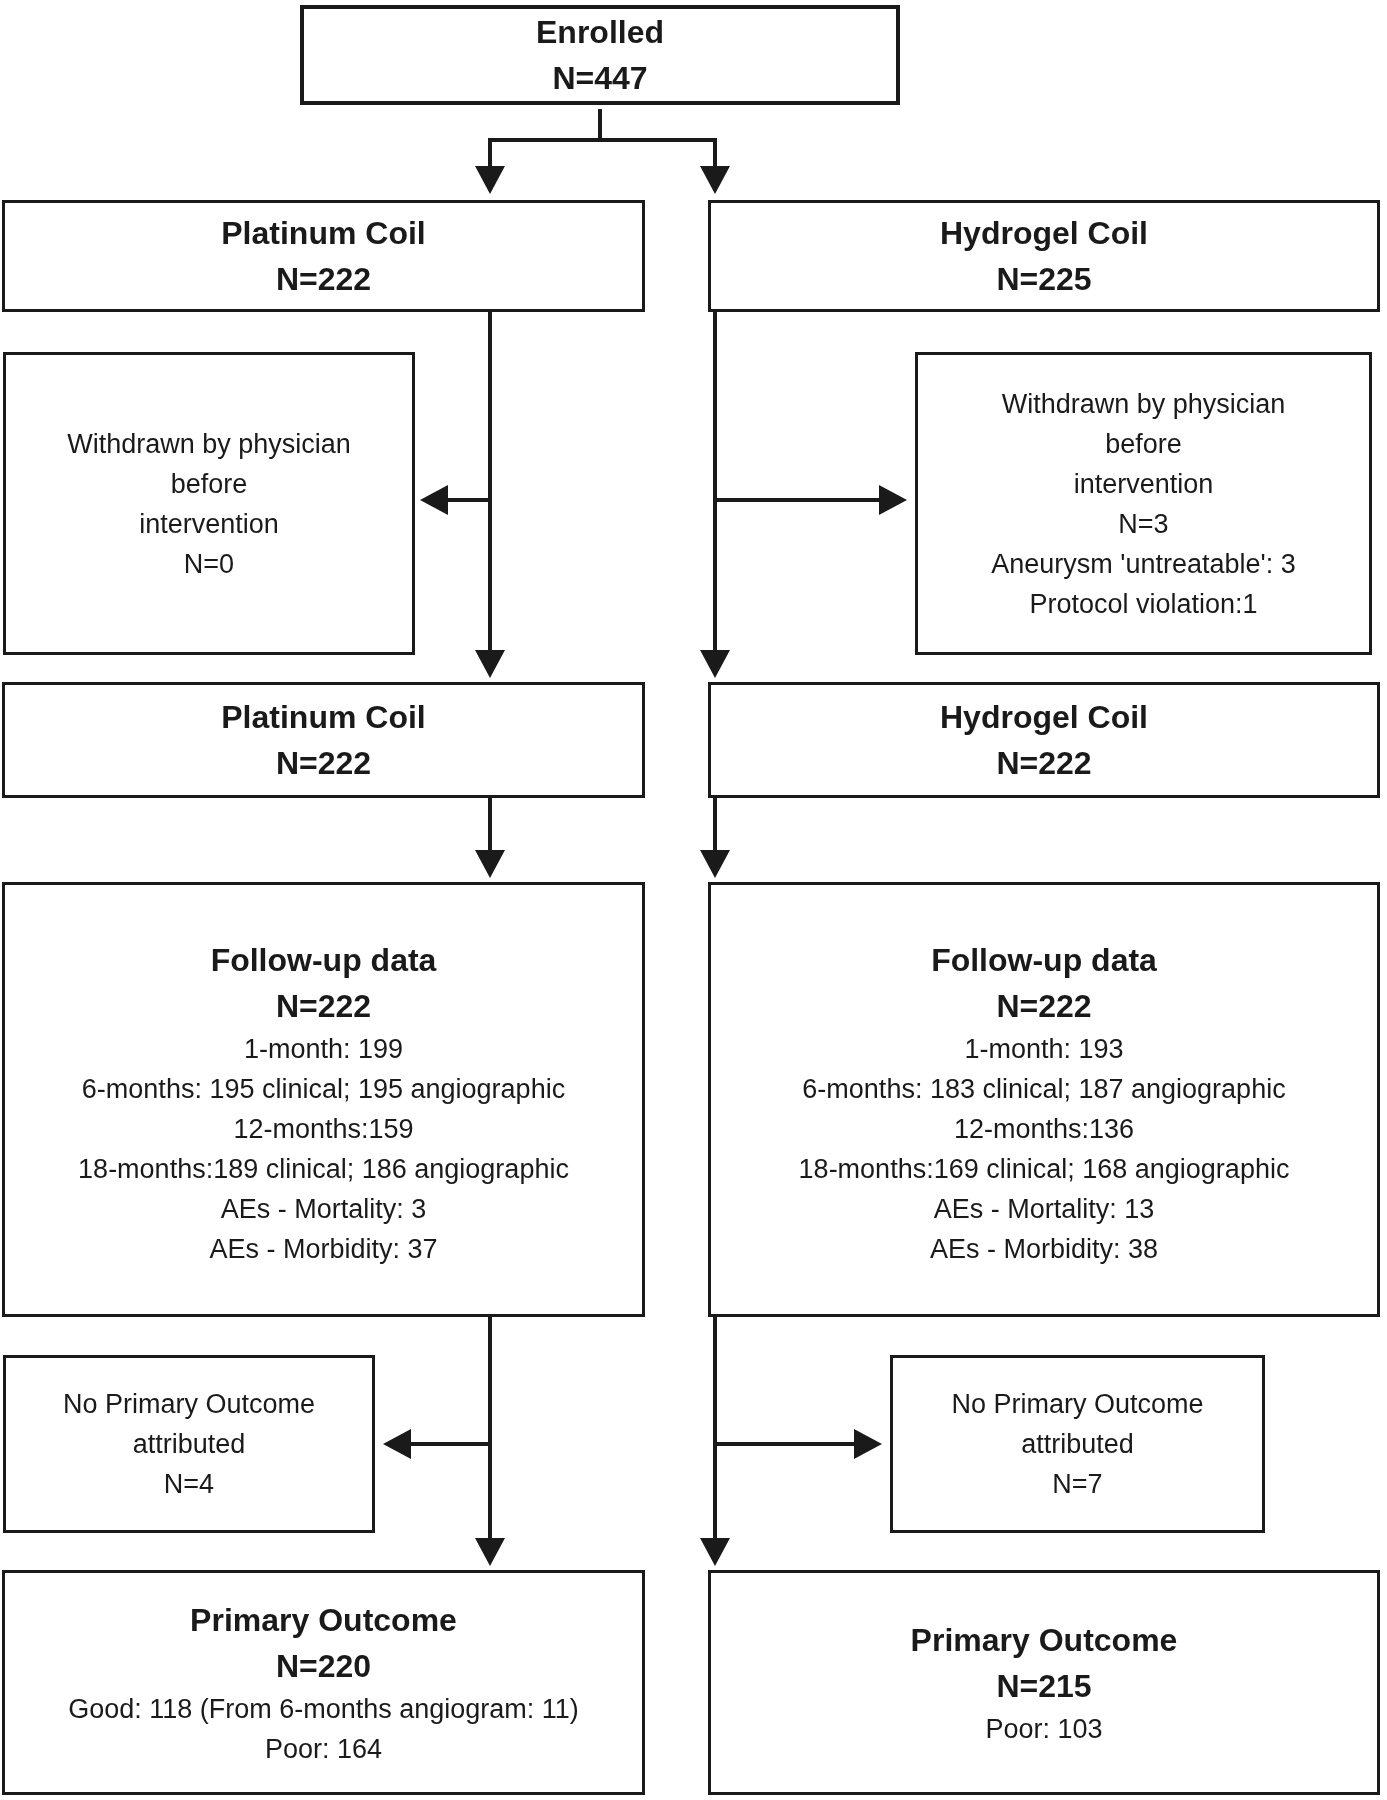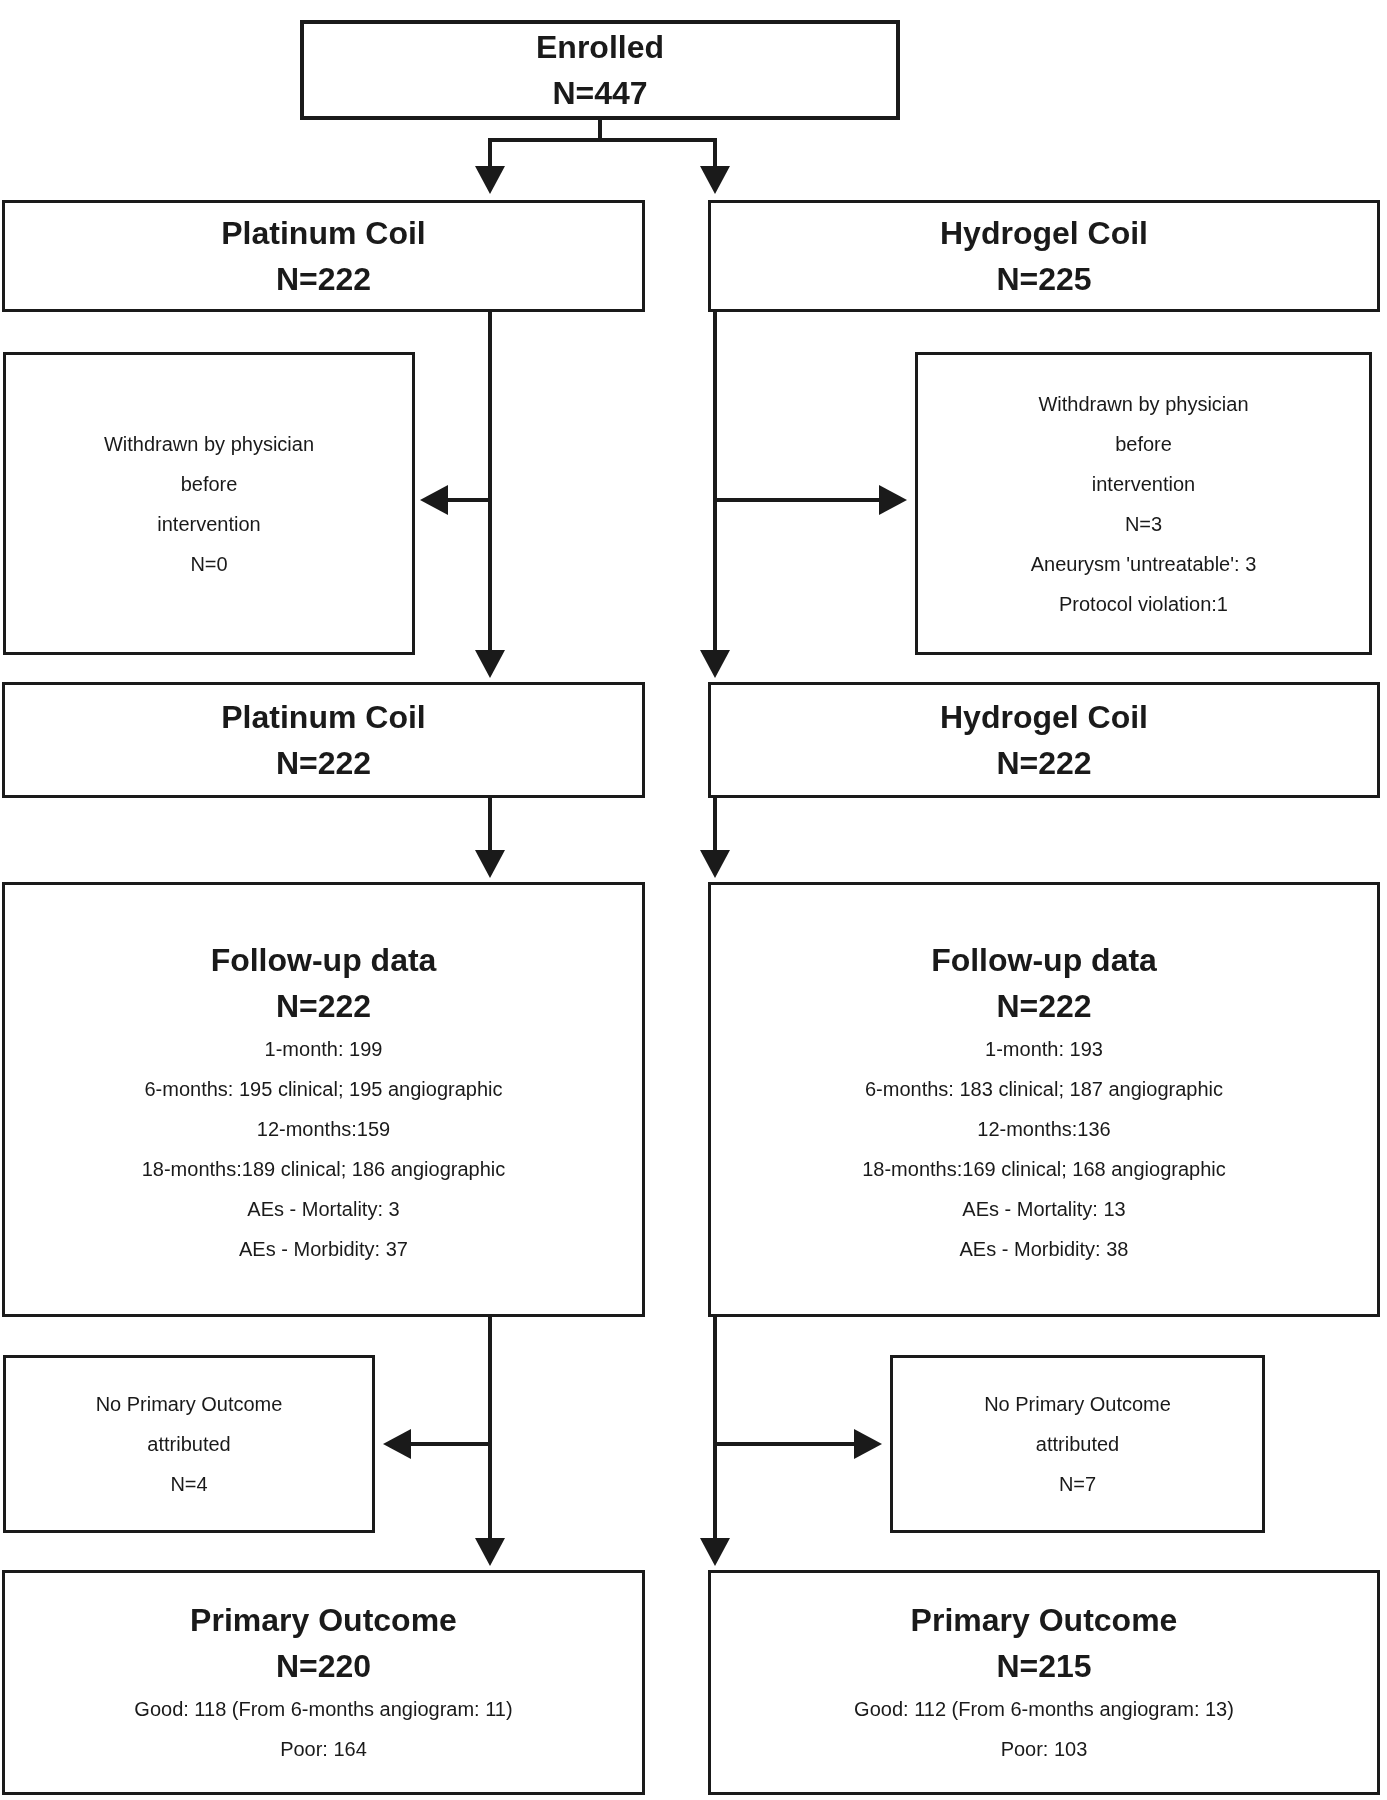--- a/index.html
+++ b/index.html
@@ -14,24 +14,24 @@
   .arrows{position:absolute;left:0;top:0;width:1387px;height:1800px;pointer-events:none;}
   .box{
     position:absolute;
     box-sizing:border-box;
     border:3px solid #1a1a1a;
     background:#ffffff;
     display:flex;flex-direction:column;
     align-items:center;justify-content:center;
     text-align:center;
   }
-  .ln{font-size:20px;line-height:40px;white-space:nowrap;}
+  .ln{font-size:27px;line-height:40px;white-space:nowrap;}
   .ln.hd{font-size:32px;line-height:46px;font-weight:700;}
   
-  .b-enrolled   {left:300px;top:5px;   width:600px;height:100px;border-width:4px;margin-top:15px;}
+  .b-enrolled   {left:300px;top:5px;   width:600px;height:100px;border-width:4px;}
   .b-platinum1  {left:2px;  top:200px; width:643px;height:112px;}
   .b-hydrogel1  {left:708px;top:200px; width:672px;height:112px;}
   .b-withdrawn-l{left:3px;  top:352px; width:412px;height:303px;}
   .b-withdrawn-r{left:915px;top:352px; width:457px;height:303px;}
   .b-platinum2  {left:2px;  top:682px; width:643px;height:116px;}
   .b-hydrogel2  {left:708px;top:682px; width:672px;height:116px;}
   .b-followup-l {left:2px;  top:882px; width:643px;height:435px;padding-top:6px;}
   .b-followup-r {left:708px;top:882px; width:672px;height:435px;padding-top:6px;}
   .b-npo-l      {left:3px;  top:1355px;width:372px;height:178px;}
   .b-npo-r      {left:890px;top:1355px;width:375px;height:178px;}
@@ -145,17 +145,16 @@
   <div class="box b-primary-l">
     <div class="ln hd">Primary Outcome</div>
     <div class="ln hd">N=220</div>
     <div class="ln">Good: 118 (From 6-months angiogram: 11)</div>
     <div class="ln">Poor: 164</div>
   </div>
 
   <div class="box b-primary-r">
     <div class="ln hd">Primary Outcome</div>
     <div class="ln hd">N=215</div>
-    <div class="ln">Good: 112 (From 6-months angiogram: 13)</div>
     <div class="ln">Poor: 103</div>
   </div>
 
 </div>
 
 </body></html>

